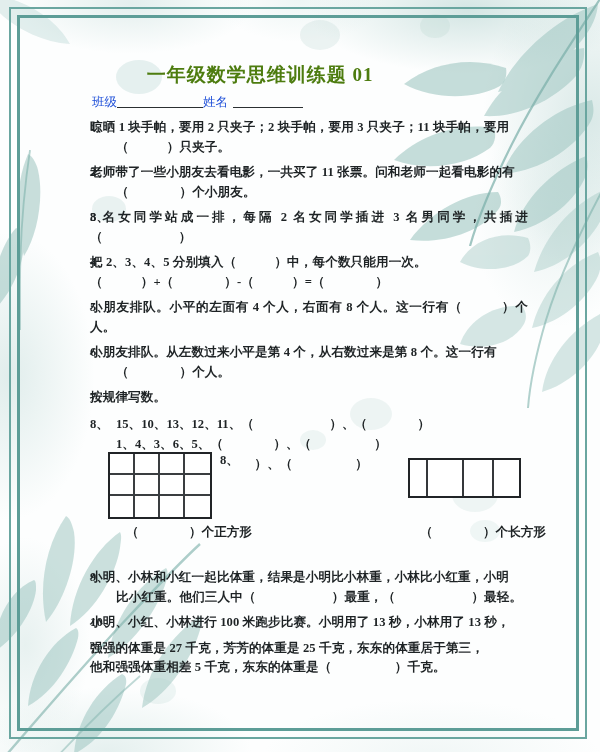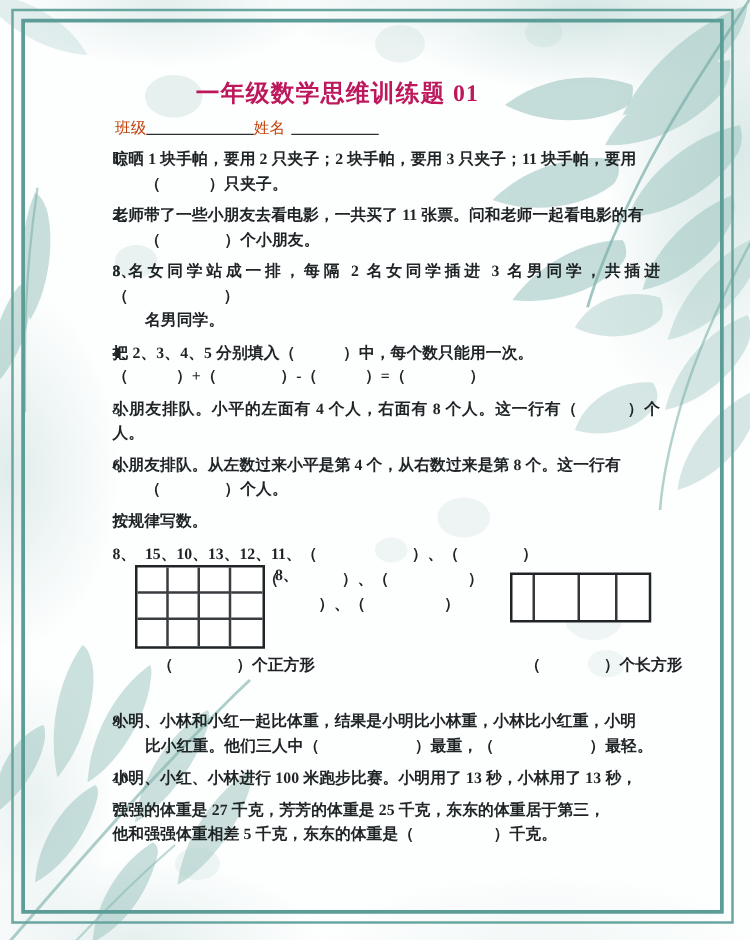--- a/index.html
+++ b/index.html
@@ -66,30 +66,30 @@
     width:562px;height:716px;
     border:3px solid #5d9d97;
     box-sizing:border-box;
   }
 
   
   #content{
     position:absolute;left:0;top:0;width:600px;height:752px;
   }
   .title{
-    position:absolute;left:10px;top:62px;width:520px;
+    position:absolute;left:0;top:62px;width:520px;
     text-align:center;
     font-size:19px;font-weight:bold;
     letter-spacing:1px;
-    color:#be185d;
+    color:#4d7c0f;
     font-family:"Liberation Serif","DejaVu Serif",serif;
   }
   .namerow{
     position:absolute;left:92px;top:94px;
-    font-size:12.5px;color:#c2410c;
+    font-size:12.5px;color:#1d4ed8;
     white-space:nowrap;
   }
   .rule{
     display:inline-block;
     border-bottom:1.3px solid #2b3032;
     vertical-align:-2px;
   }
   .rule.r1{width:86px;}
   .rule.r2{width:70px;margin-left:5px;}
 
@@ -272,21 +272,20 @@
 
       <div class="q">
         <span class="num">2、</span>
         <span class="ind0">老师带了一些小朋友去看电影，一共买了 11 张票。问和老师一起看电影的有</span>
         <span class="ind">（　　　　）个小朋友。</span>
       </div>
 
       <div class="q">
         <span class="num">3、</span>
         <span class="ind0">8 名女同学站成一排，每隔 2 名女同学插进 3 名男同学，共插进（　　　　　　）</span>
-        <span class="ind">名男同学。</span>
       </div>
 
       <div class="q">
         <span class="num">4、</span>
         <span class="ind0">把 2、3、4、5 分别填入（　　　）中，每个数只能用一次。</span>
         <span class="ind0">（　　　）+（　　　　）-（　　　）=（　　　　）</span>
       </div>
 
       <div class="q">
         <span class="num">5、</span>

